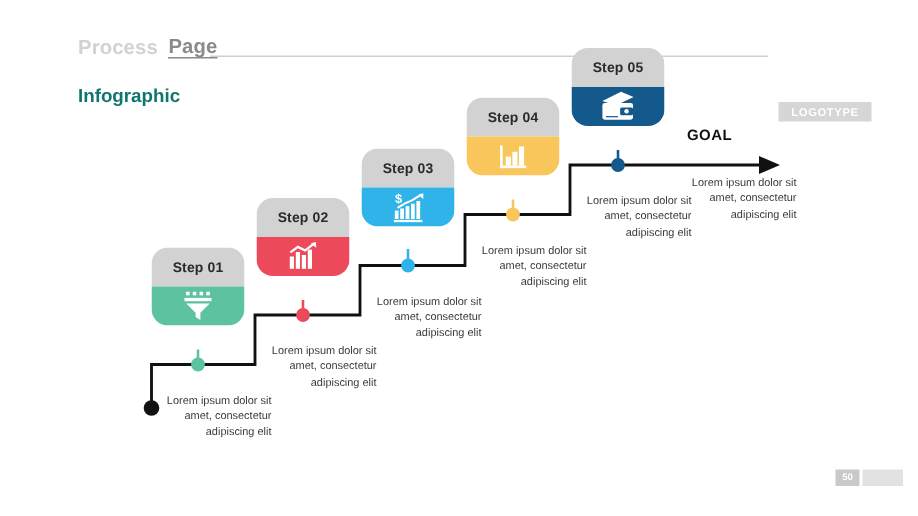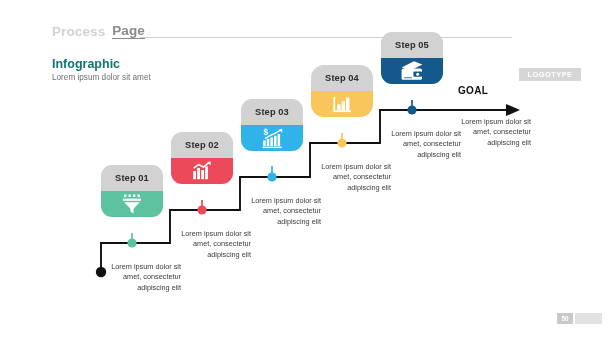--- a/index.html
+++ b/index.html
@@ -55,21 +55,20 @@
   <div class="hdr">
     <div class="hdr-w1">Process</div>
     <div class="hdr-w2">Page</div>
   </div>
   <div class="hdr-rule"></div>
   <div class="logotype">
     <span>LOGOTYPE</span>
   </div>
 
   <div class="title">Infographic</div>
-  <div class="subtitle">Lorem ipsum dolor sit amet</div>
 
   <svg class="lines" width="612" height="344">
 
     <polyline points="101,272 101,243 170,243 170,210 240,210 240,177 310,177 310,143 380,143 380,110 510,110" fill="none" stroke="#111111" stroke-width="1.9" stroke-linejoin="miter"></polyline>
 
     <polygon points="506,104 520,110 506,116" fill="#111111"></polygon>
 
     <circle cx="101" cy="272" r="5.2" fill="#111111"></circle>
 
     <line x1="132" y1="233" x2="132" y2="243" stroke="#5cc2a0" stroke-width="1.7"></line>
@@ -132,21 +131,21 @@
         <rect x="15" y="10.8" width="2.5" height="10.2" fill="#fff"></rect>
         <rect x="18.6" y="9" width="2.5" height="12" fill="#fff"></rect>
         <rect x="3.6" y="21.6" width="19" height="1.5" fill="#fff"></rect>
         <polyline points="6,13.6 11,10.6 16,8.4 22,4.6" fill="none" stroke="#fff" stroke-width="1.4"></polyline>
         <polygon points="23.2,3.8 23.2,7.6 19.8,5" fill="#fff"></polygon>
       </svg>
     </div>
   </div>
   <div class="desc" style="left:248px;top:196px;">Lorem ipsum dolor sit amet, consectetur adipiscing elit</div>
 
-  <div class="card" style="left:311px;top:65px;border-radius:13px;">
+  <div class="card" style="left:311px;top:65px;">
     <div class="card-top">
       <span>Step 04</span>
     </div>
     <div class="card-bot" style="background:#f9c65b;">
       <svg width="26" height="26" viewBox="0 0 26 26">
         <rect x="4.4" y="6" width="1.7" height="15" fill="#fff"></rect>
         <rect x="4.4" y="19.4" width="17.4" height="1.7" fill="#fff"></rect>
         <rect x="8.2" y="13.4" width="3.4" height="6" fill="#fff"></rect>
         <rect x="12.6" y="10.2" width="3.4" height="9.2" fill="#fff"></rect>
         <rect x="17" y="6.6" width="3.4" height="12.8" fill="#fff"></rect>

